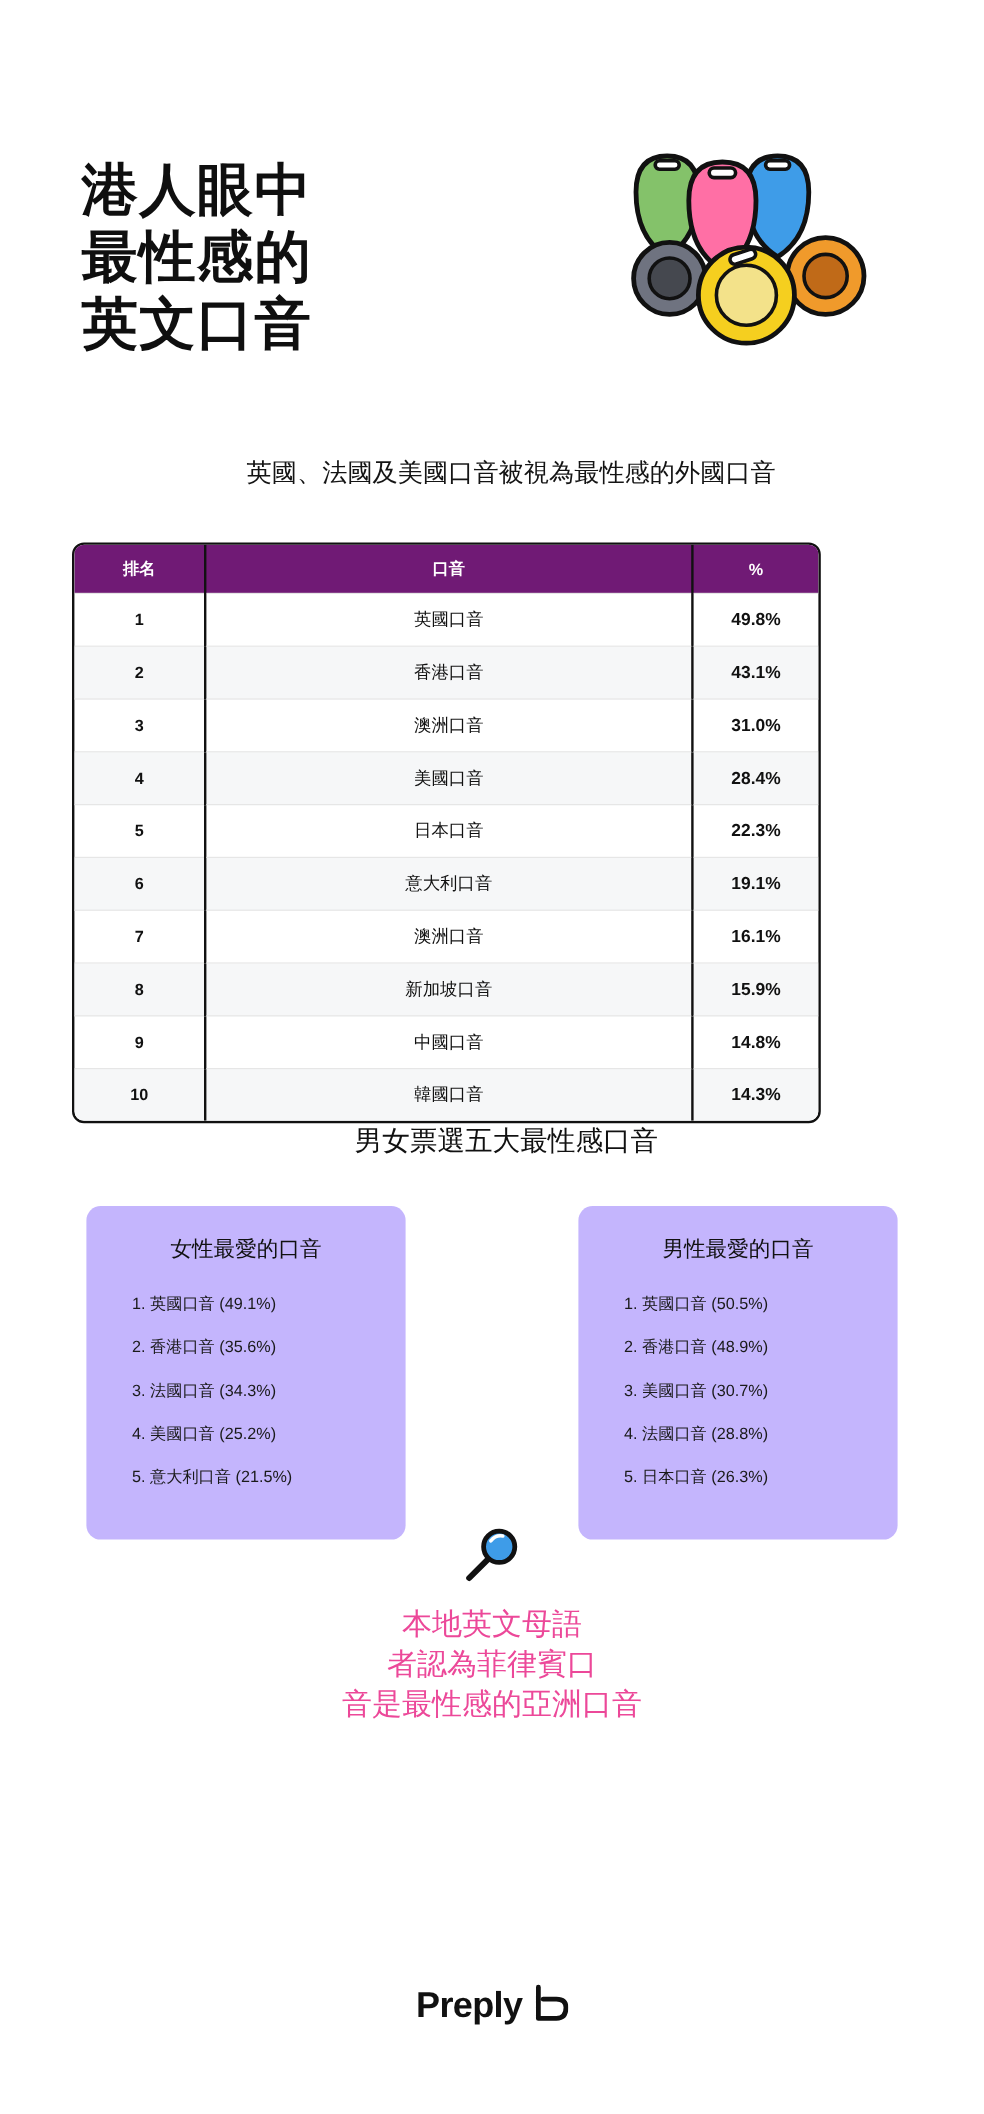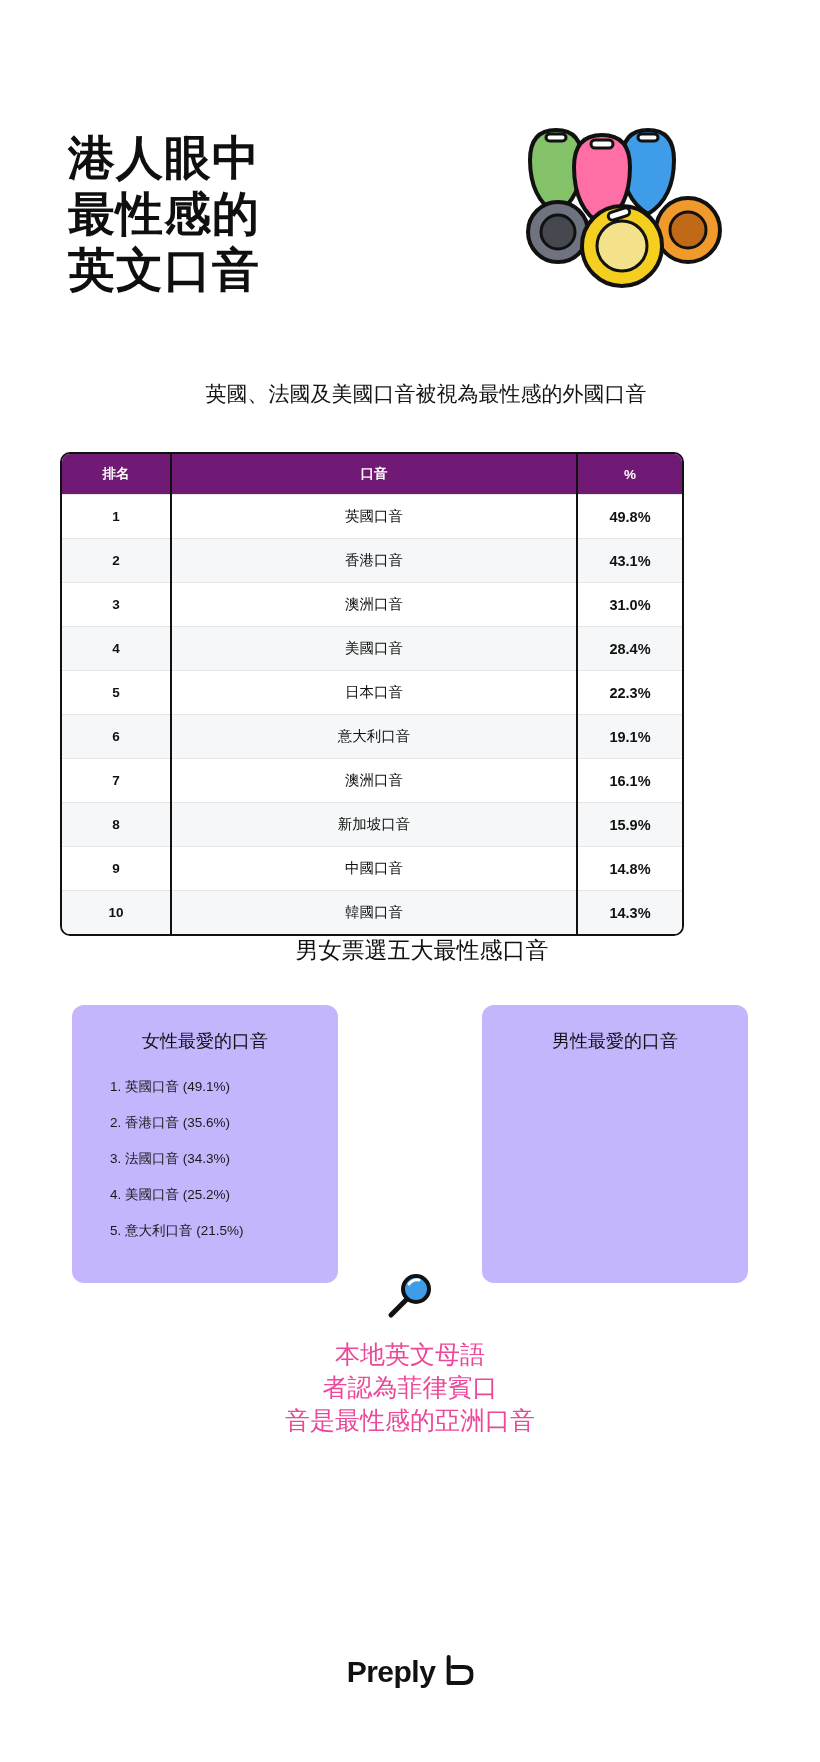--- a/index.html
+++ b/index.html
@@ -298,20 +298,27 @@
         <li>1. 英國口音 (49.1%)</li>
         <li>2. 香港口音 (35.6%)</li>
         <li>3. 法國口音 (34.3%)</li>
         <li>4. 美國口音 (25.2%)</li>
         <li>5. 意大利口音 (21.5%)</li>
       </ol>
     </div>
 
     <div class="card">
       <h3>男性最愛的口音</h3>
+      <ol>
+        <li>1. 英國口音 (50.5%)</li>
+        <li>2. 香港口音 (48.9%)</li>
+        <li>3. 美國口音 (30.7%)</li>
+        <li>4. 法國口音 (28.8%)</li>
+        <li>5. 日本口音 (26.3%)</li>
+      </ol>
     </div>
   </div>
 
   <div class="magnifier">
     <svg width="56" height="56" viewBox="0 0 56 56" xmlns="http://www.w3.org/2000/svg">
       <line x1="9" y1="47" x2="25" y2="31" stroke="#111" stroke-width="5" stroke-linecap="round"></line>
       <circle cx="34" cy="21" r="13" fill="#3e9ce8" stroke="#111" stroke-width="4"></circle>
       <path d="M27 16 q4 -5 10 -4" stroke="#ffffff" stroke-width="3" fill="none" stroke-linecap="round"></path>
     </svg>
   </div>

